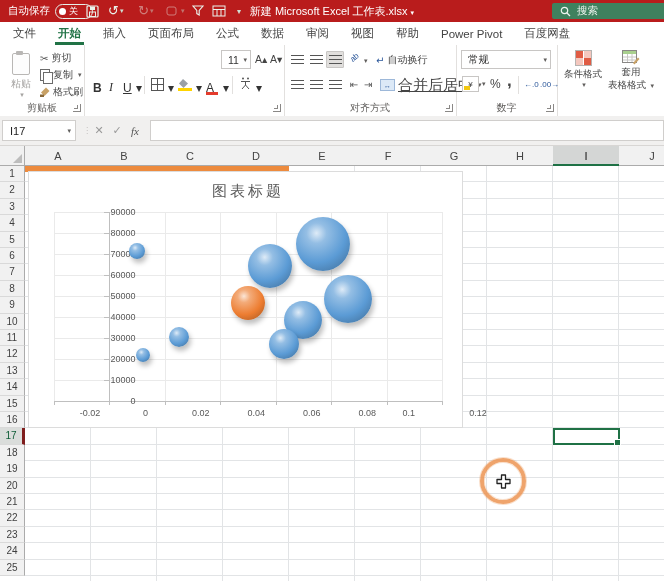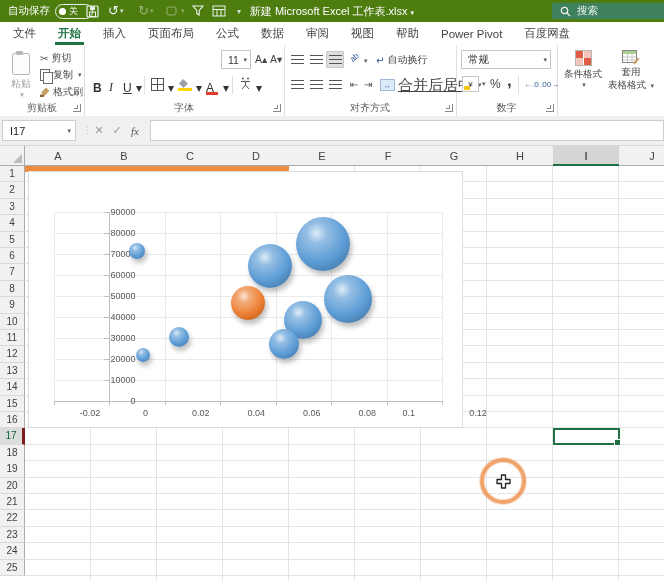--- a/index.html
+++ b/index.html
@@ -2,21 +2,21 @@
 <html><head>
 <meta charset="utf-8">
 <style>
   html,body{margin:0;padding:0;}
   .screen{position:relative;width:664px;height:581px;overflow:hidden;background:#fff;
     font-family:"Liberation Sans","DejaVu Sans",sans-serif;color:#333;
     -webkit-font-smoothing:antialiased;}
   .abs{position:absolute;}
 
   
-  .titlebar{position:absolute;left:0;top:0;width:664px;height:22px;background:#4d7c0f;}
+  .titlebar{position:absolute;left:0;top:0;width:664px;height:22px;background:#b91c1c;}
   .tb-item{position:absolute;top:0;height:22px;display:flex;align-items:center;color:#fff;font-size:10.5px;}
   .autosave-pill{display:inline-flex;align-items:center;margin-left:5px;width:30px;height:13px;
     border:1px solid #e7efe9;border-radius:8px;padding:0 3px;gap:3px;}
   .autosave-dot{width:7px;height:7px;border-radius:50%;background:#fff;}
   .autosave-state{font-size:9px;color:#fff;}
   .qat-glyph{color:#eaf2ec;font-size:13px;line-height:22px;}
   .qat-chev{color:#cfe0d4;font-size:7px;margin-left:1px;}
   .dim{opacity:.45;}
   .tb-title{position:absolute;left:0;right:0;top:0;height:22px;line-height:22px;text-align:center;
     color:#fff;font-size:11px;pointer-events:none;}
@@ -230,21 +230,20 @@
       <div class="abs" style="left:155px;top:31px;">
         <svg width="13" height="13" viewBox="0 0 13 13">
           <circle cx="4" cy="1.5" r="1" fill="#555"></circle>
             <circle cx="9" cy="1.5" r="1" fill="#555"></circle>
           <rect x="2" y="4" width="9" height="1" fill="#555"></rect>
             <rect x="6" y="4" width="1" height="4" fill="#555"></rect>
           <path d="M6.5 8 L3 12 M6.5 8 L10 12" stroke="#555" fill="none"></path>
         </svg>
       </div>
       <div class="fbtn chev" style="left:170px;">▾</div>
-      <div class="glabel">字体</div>
       <div class="launcher"></div>
     </div>
 
     <div class="rgroup" style="left:284px;width:172px;">
       <div class="alnbtn" style="left:4px;top:6px;">
           <span class="bars"></span>
         </div>
       <div class="alnbtn" style="left:23px;top:6px;">
           <span class="bars"></span>
         </div>
@@ -372,20 +371,21 @@
       <div class="rowh" style="top: 510.4px; height: 16.4px; line-height: 16.4px;">22</div>
       <div class="rowh" style="top: 526.8px; height: 16.4px; line-height: 16.4px;">23</div>
       <div class="rowh" style="top: 543.2px; height: 16.4px; line-height: 16.4px;">24</div>
       <div class="rowh" style="top: 559.6px; height: 16.4px; line-height: 16.4px;">25</div>
     </div>
 
   <div class="grid"></div>
   <div class="row1-strip"></div>
 
   <div class="chart" id="chart">
+    <div class="chart-title">图表标题</div>
   <div class="grid-v" style="left: 25px; top: 40px; width: 1px; height: 189px;"></div>
       <div class="grid-v" style="left: 80.4286px; top: 40px; width: 1px; height: 189px;"></div>
       <div class="grid-v" style="left: 135.857px; top: 40px; width: 1px; height: 189px;"></div>
       <div class="grid-v" style="left: 191.286px; top: 40px; width: 1px; height: 189px;"></div>
       <div class="grid-v" style="left: 246.714px; top: 40px; width: 1px; height: 189px;"></div>
       <div class="grid-v" style="left: 302.143px; top: 40px; width: 1px; height: 189px;"></div>
       <div class="grid-v" style="left: 357.571px; top: 40px; width: 1px; height: 189px;"></div>
       <div class="grid-v" style="left: 413px; top: 40px; width: 1px; height: 189px;"></div>
       <div class="grid-h" style="left: 25px; top: 208px; width: 388px; height: 1px;"></div>
       <div class="grid-h" style="left: 25px; top: 187px; width: 388px; height: 1px;"></div>

